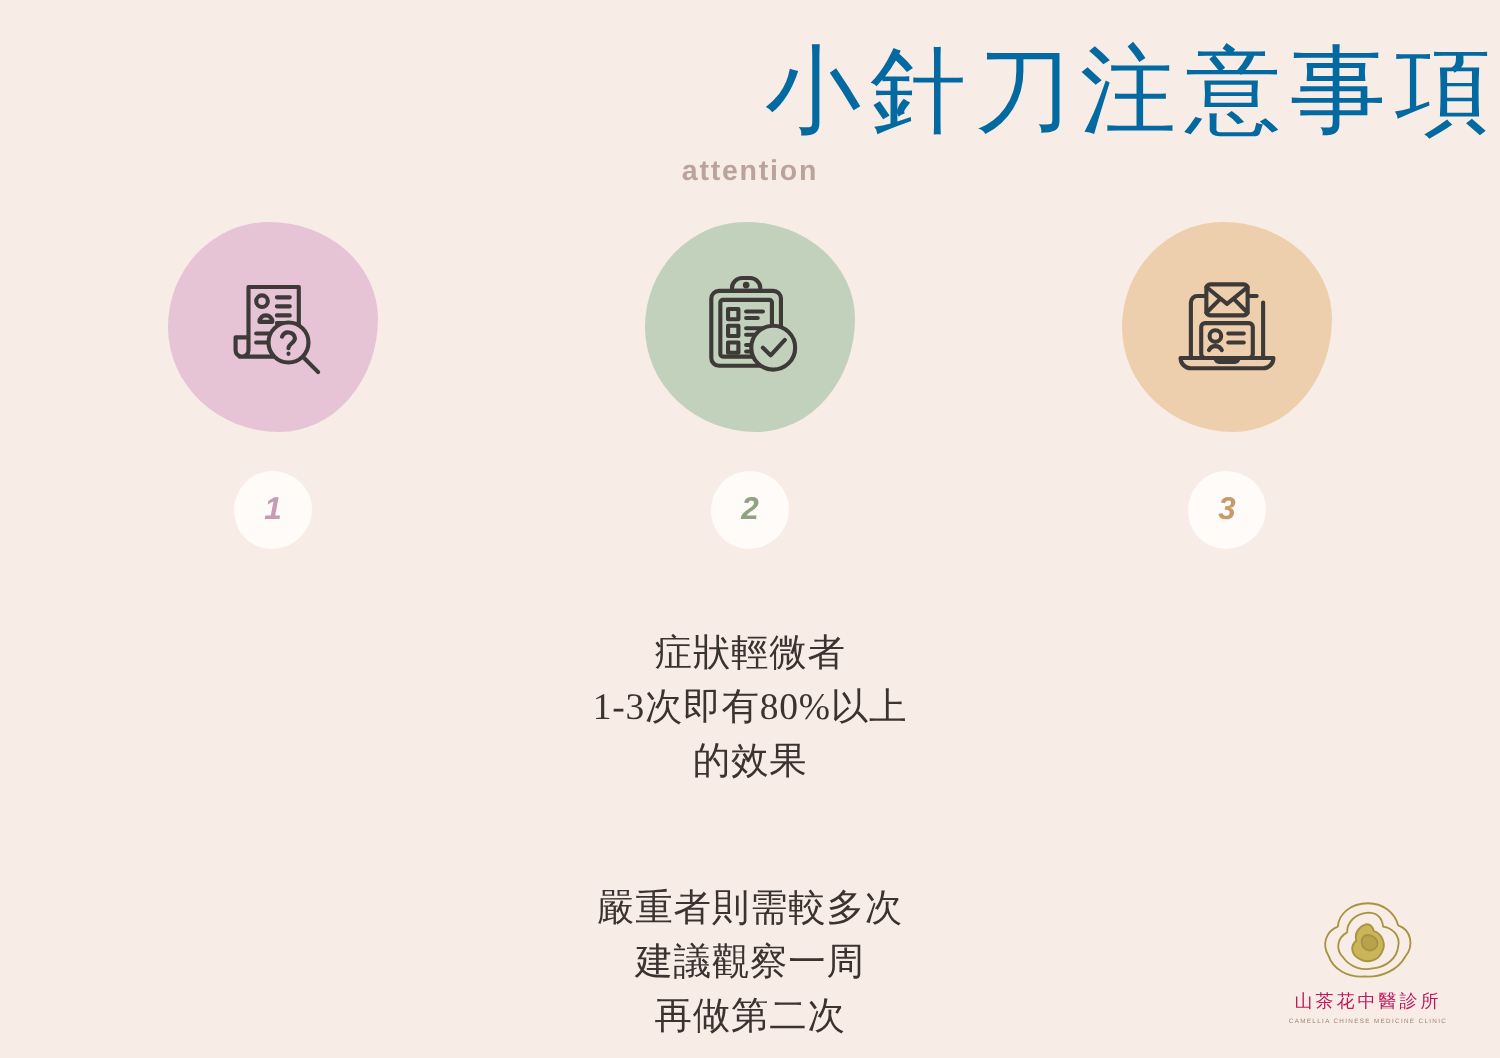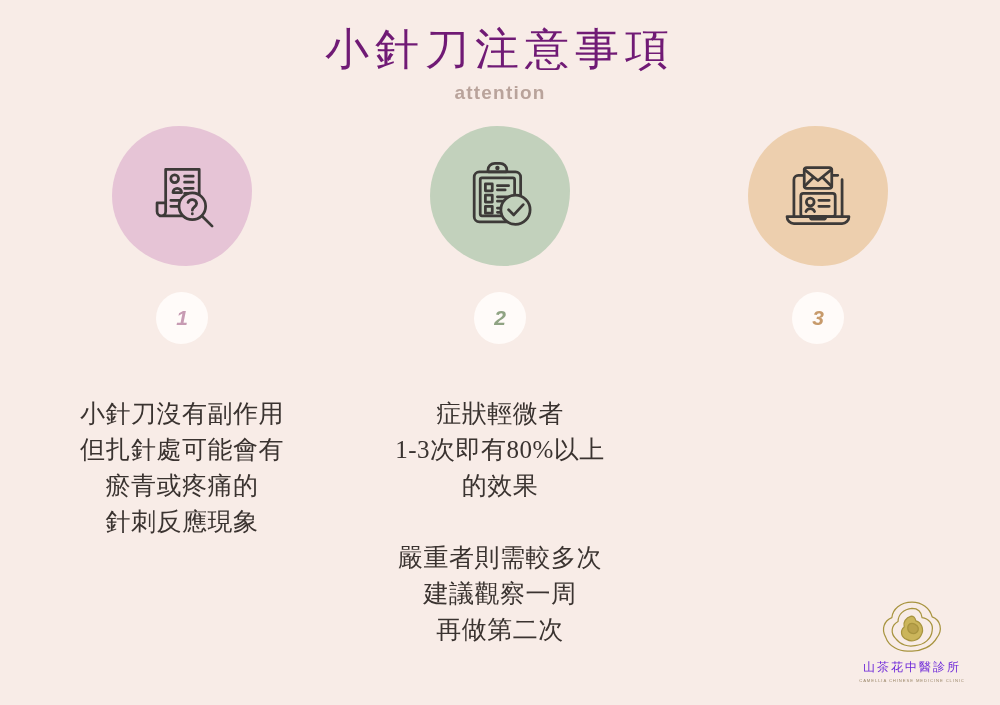--- a/index.html
+++ b/index.html
@@ -8,25 +8,26 @@
     background:#F8ECE7;
     font-family:"Liberation Sans", sans-serif;
     overflow:hidden;
     position:relative;
   }
 
   
   .header { text-align:center; padding-top:26px; }
   .title {
     font-family:"Liberation Serif", serif;
-    font-size:44px;
+    font-size:64px;
     line-height:1.1;
     letter-spacing:6px;
-    color:#701a75;
+    color:#0369a1;
     font-weight:400;
+    text-align:right;
   }
   .subtitle {
     margin-top:8px;
     font-size:19px;
     font-weight:bold;
     letter-spacing:1.2px;
     color:#B9A39B;
   }
 
   
@@ -70,36 +71,36 @@
   .body-text {
     margin-top:16px;
     font-family:"Liberation Serif", serif;
     font-size:25px;
     line-height:1.44;
     color:#3A3330;
     text-align:center;
     white-space:pre-line;
     letter-spacing:0.5px;
   }
-  .para + .para { }
+  .para + .para { margin-top:26px; }
 
   
   .logo {
     position:absolute;
     right:28px;
     bottom:22px;
     width:120px;
     text-align:center;
   }
   .logo svg { display:block; margin:0 auto; }
   .logo-name {
     font-family:Liberation Serif, serif;
     font-size:12px;
     letter-spacing:2px;
-    color:#6d28d9;
+    color:#be185d;
     margin-top:1px;
   }
   .logo-sub {
     font-size:4.2px;
     letter-spacing:0.9px;
     color:#9A8768;
     margin-top:2px;
     transform:scale(1);
   }
 </style>
@@ -125,24 +126,20 @@
           <circle cx="62" cy="62" r="15.5" fill="#E6C4D6"></circle>
           <path d="M57 57.5 a5.2 5.2 0 0 1 10 1.2 c0 3.6 -5 4.2 -5 7.8 M62 70.5 v0.3"></path>
           <path d="M73.5 73.5 L85 85"></path>
         </svg>
       </span>
     </div>
     <div class="badge">
       <span style="color:#C79BB3;">1</span>
     </div>
     <div class="body-text">
-      <div class="para">小針刀沒有副作用
-但扎針處可能會有
-瘀青或疼痛的
-針刺反應現象</div>
     </div>
   </div>
 
   <div class="col">
     <div class="blob" style="background:#C2D1BC;">
       <span>
         <svg width="86" height="86" viewBox="0 0 100 100" fill="none" stroke="#3D3A38" stroke-width="3.2" stroke-linecap="round" stroke-linejoin="round">
           <rect x="20" y="22" width="54" height="58" rx="6"></rect>
           <rect x="27" y="29" width="40" height="44" rx="2"></rect>
           <path d="M38 22 h18 a2 2 0 0 0 2 -2 a8 8 0 0 0 -8 -8 h-6 a8 8 0 0 0 -8 8 a2 2 0 0 0 2 2 z"></path>

